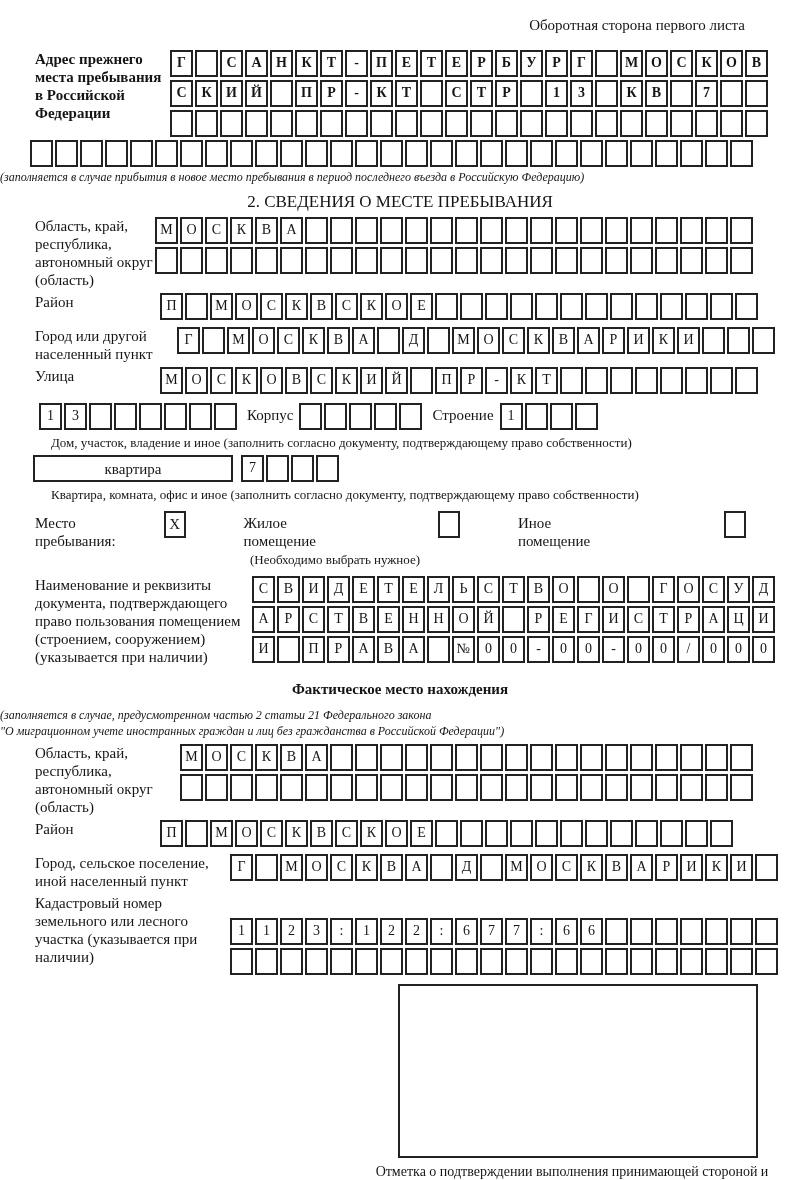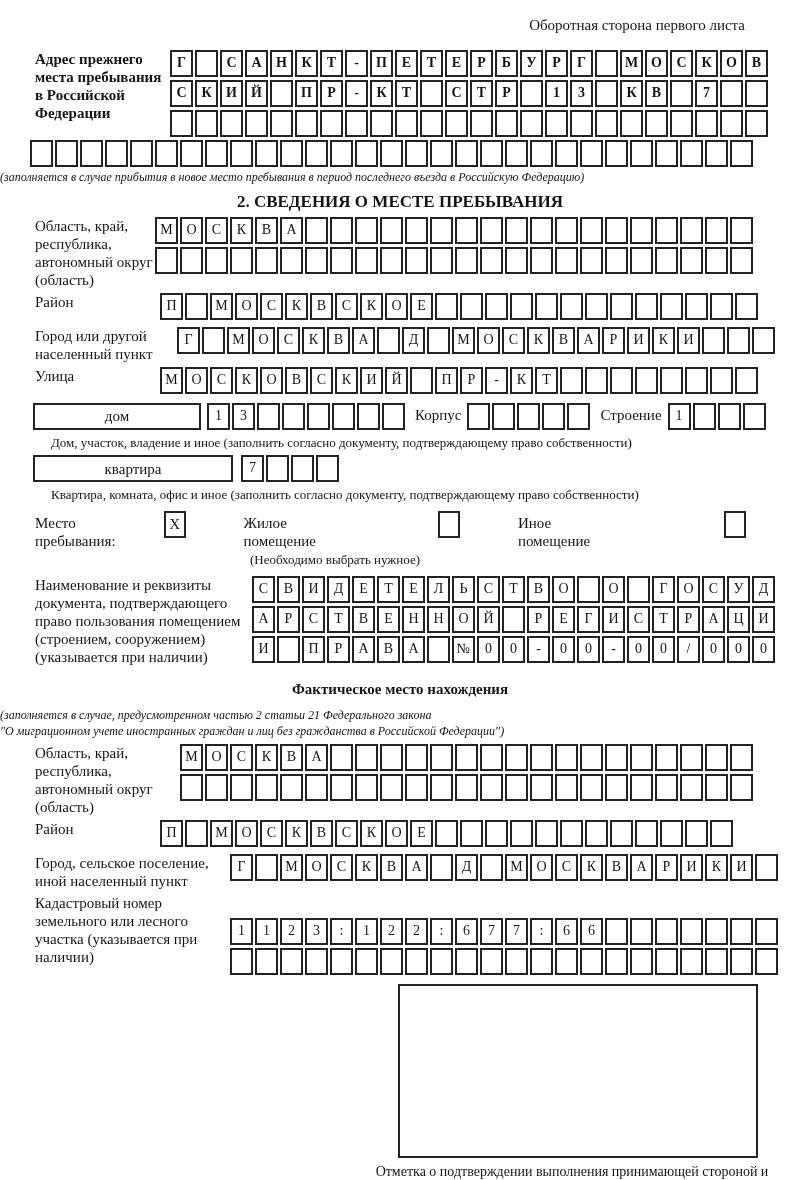--- a/index.html
+++ b/index.html
@@ -17,21 +17,21 @@
     width:19px;height:23px;border:2px solid #222;margin-right:2px;
     display:flex;align-items:center;justify-content:center;
     font-size:14px;background:#fff;flex:0 0 auto;
   }
   .w135{width:135px;} .w120{width:120px;} .w125{width:125px;}
   .w142{width:142px;} .w217{width:217px;} .w145{width:145px;}
   .w195{width:195px;}
   .overflow-row{padding-left:30px;margin-top:0;}
   .note{font-size:12px;text-align:left;margin-top:2px;font-style:italic;}
   .note-left{font-size:13px;padding-left:51px;margin-top:2px;}
-  .sect-title{font-size:17px;font-weight:bold;text-align:center;margin-top:8px;margin-bottom:4px;}
+  .sect-title{font-size:17px;font-weight:normal;text-align:center;margin-top:8px;margin-bottom:4px;}
   .sub-title{font-size:15px;font-weight:bold;text-align:center;margin-top:14px;}
   .fieldbox{
     width:164px;height:23px;border:2px solid #222;display:flex;
     align-items:center;justify-content:center;font-size:15px;flex:0 0 auto;
   }
   .fieldbox.wide{width:196px;}
   .inline-lbl{font-size:15px;padding:3px 6px 0 8px;flex:0 0 auto;}
   .cb{
     width:18px;height:23px;border:2px solid #222;display:inline-flex;
     align-items:center;justify-content:center;font-size:15px;flex:0 0 auto;
@@ -314,21 +314,20 @@
       <span class="cell"></span>
       <span class="cell"></span>
       <span class="cell"></span>
       <span class="cell"></span>
       <span class="cell"></span>
       <span class="cell"></span>
     </div>
 </div>
 
 <div class="frow" style="padding-left:33px;margin-top:6px;">
-  <div class="fieldbox">дом</div>
   <div style="width:6px;flex:0 0 auto;"></div>
   <div class="cells">
       <span class="cell">1</span>
       <span class="cell">3</span>
       <span class="cell"></span>
       <span class="cell"></span>
       <span class="cell"></span>
       <span class="cell"></span>
       <span class="cell"></span>
       <span class="cell"></span>

